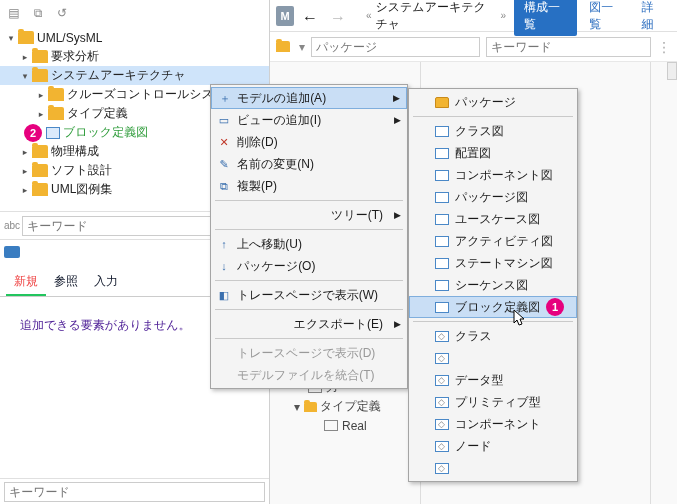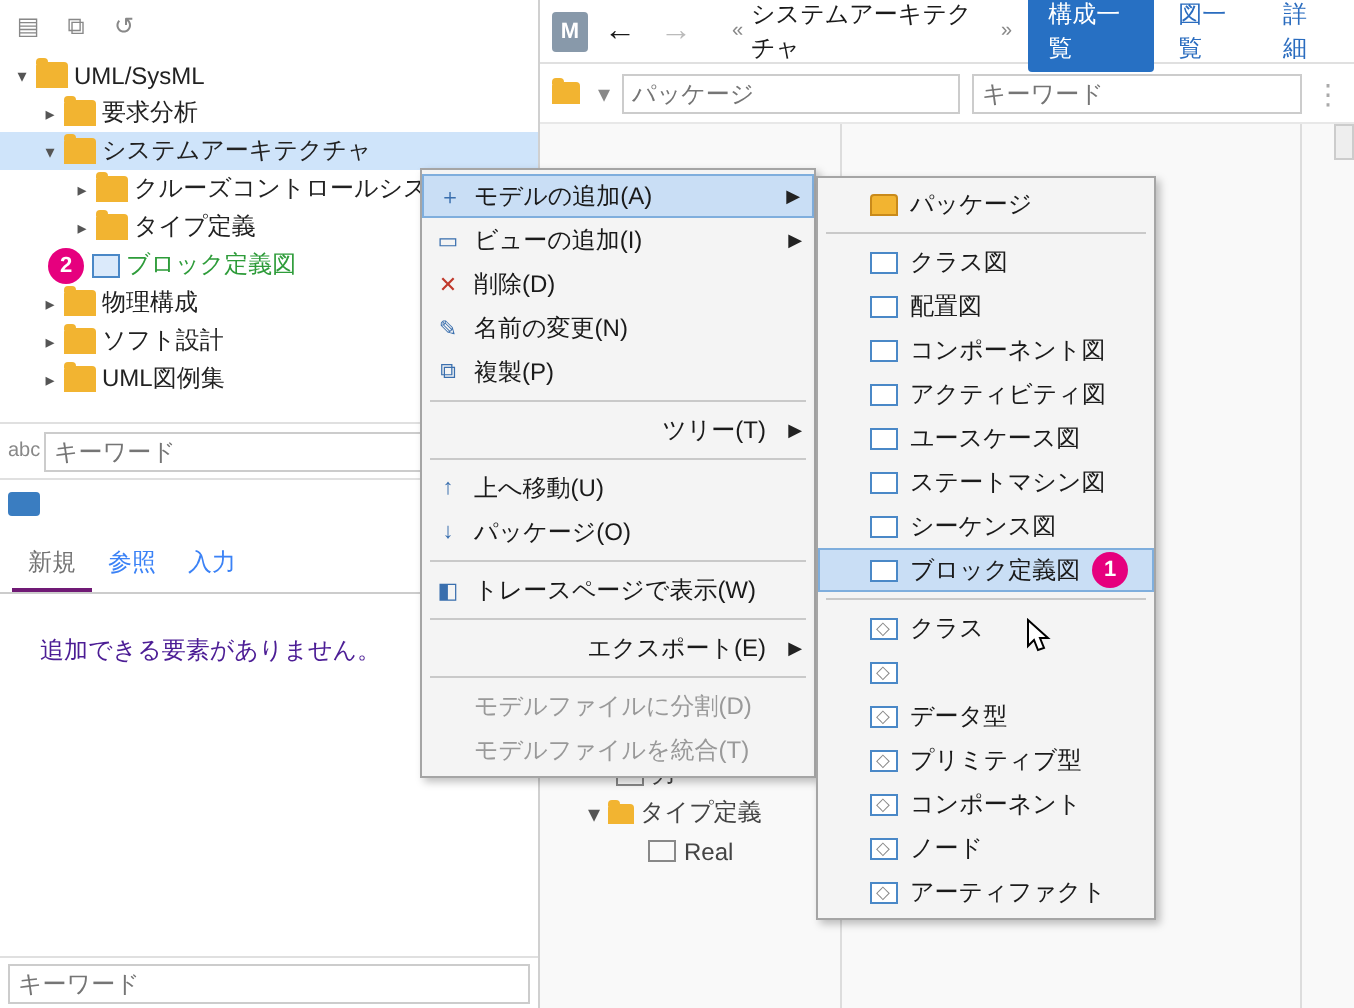--- a/index.html
+++ b/index.html
@@ -15,22 +15,22 @@
   .folder-icon { width: 16px; height: 13px; margin-right: 3px; background: #f2b431; border-radius: 2px 2px 0 0; position: relative; }
   .folder-icon::before { content: ""; position: absolute; top: -2px; left: 0; width: 6px; height: 3px; background: #f2b431; border-radius: 2px 2px 0 0; }
   .diagram-icon { width: 14px; height: 12px; margin-right: 3px; border: 1px solid #4a88c7; background: #dbeafb; position: relative; }
   .tree-label { color: #222; }
   .tree-row .green { color: #2e9c3a; }
   .badge-num { width: 18px; height: 18px; border-radius: 50%; background: #e6007e; color: #fff; display: flex; align-items: center; justify-content: center; font-weight: bold; margin-right: 4px; font-size: 11px; }
   .filter-row { display: flex; align-items: center; padding: 3px 4px; border-top: 1px solid #e0e0e0; height: 28px; }
   .filter-input { flex: 1; border: 1px solid #ccc; color: #888; padding: 2px 4px; height: 20px; }
   .panel-icon { width: 16px; height: 12px; background: #3a7dc1; margin: 4px; border-radius: 2px; }
   .tabs { display: flex; border-bottom: 1px solid #ccc; padding-left: 6px; margin-top:6px; }
-  .tab { padding: 4px 8px; color: #3b82f6; border-bottom: 2px solid transparent; }
-  .tab.active { color: #737373; border-bottom: 2px solid #701a75; }
+  .tab { padding: 4px 8px; color: #0f172a; border-bottom: 2px solid transparent; }
+  .tab.active { color: #ef4444; border-bottom: 2px solid #22c55e; }
   .empty-msg { color: #4c1d95; padding: 20px; }
   .bottom-filter { display: flex; border-top: 1px solid #e0e0e0; padding: 3px 4px; height: 26px; }
   .main { flex: 1; display: flex; flex-direction: column; }
   .top-toolbar { display: flex; align-items: center; gap: 4px; padding: 2px 6px; height: 32px; border-bottom: 1px solid #e0e0e0; }
   .m-badge { width: 20px; height: 20px; background: #8899aa; color: #fff; display: flex; align-items: center; justify-content: center; font-weight: bold; border-radius: 2px; font-size: 11px; }
   .nav-arrow { font-size: 16px; color: #1a1a1a; padding: 0 4px; }
   .nav-arrow.disabled { color: #bbb; }
   .crumb-folder { font-size: 10px; color: #888; }
   .crumb-text { color: #1a1a1a; }
   .pill-btn { background: #2770c3; color: #fff; padding: 3px 10px; border-radius: 2px; font-size: 12px; }
@@ -227,21 +227,21 @@
     <span class="micon">◧</span>
     <span>トレースページで表示(W)</span>
   </div>
   <div class="menu-sep"></div>
   <div class="menu-row" style="justify-content:flex-end;padding-right:24px">
     <span>エクスポート(E)</span>
       <span class="arrow">▶</span>
   </div>
   <div class="menu-sep"></div>
   <div class="menu-row disabled">
-    <span>モデルファイルに分割(D)</span>
+    <span>トレースページで表示(D)</span>
   </div>
   <div class="menu-row disabled">
     <span>モデルファイルを統合(T)</span>
   </div>
 </div>
 
 <div class="menu" style="left:408px;top:88px;width:170px">
   <div class="menu-row">
     <span class="submenu-icon folder"></span>
       <span>パッケージ</span>
@@ -254,25 +254,29 @@
   <div class="menu-row">
       <span class="submenu-icon"></span>
       <span>配置図</span>
     </div>
   <div class="menu-row">
       <span class="submenu-icon"></span>
       <span>コンポーネント図</span>
     </div>
   <div class="menu-row">
       <span class="submenu-icon"></span>
+      <span>パッケージ図</span>
+    </div>
+  <div class="menu-row">
+      <span class="submenu-icon"></span>
+      <span>ユースケース図</span>
+    </div>
+  <div class="menu-row">
+      <span class="submenu-icon"></span>
       <span>アクティビティ図</span>
-    </div>
-  <div class="menu-row">
-      <span class="submenu-icon"></span>
-      <span>ユースケース図</span>
     </div>
   <div class="menu-row">
       <span class="submenu-icon"></span>
       <span>ステートマシン図</span>
     </div>
   <div class="menu-row">
       <span class="submenu-icon"></span>
       <span>シーケンス図</span>
     </div>
   <div class="menu-row highlight">
@@ -299,19 +303,18 @@
   <div class="menu-row">
       <span class="submenu-icon blank"></span>
       <span>コンポーネント</span>
     </div>
   <div class="menu-row">
       <span class="submenu-icon blank"></span>
       <span>ノード</span>
     </div>
   <div class="menu-row">
       <span class="submenu-icon blank"></span>
-      <span>アーティファクト</span>
     </div>
 </div>
 
 <svg class="cursor" style="left:513px;top:309px" viewBox="0 0 14 18">
   <path d="M1 1 L1 14 L4 11 L6 16 L9 15 L7 10 L11 10 Z" fill="#fff" stroke="#000" stroke-width="1"></path>
 </svg>
 
 </body></html>

